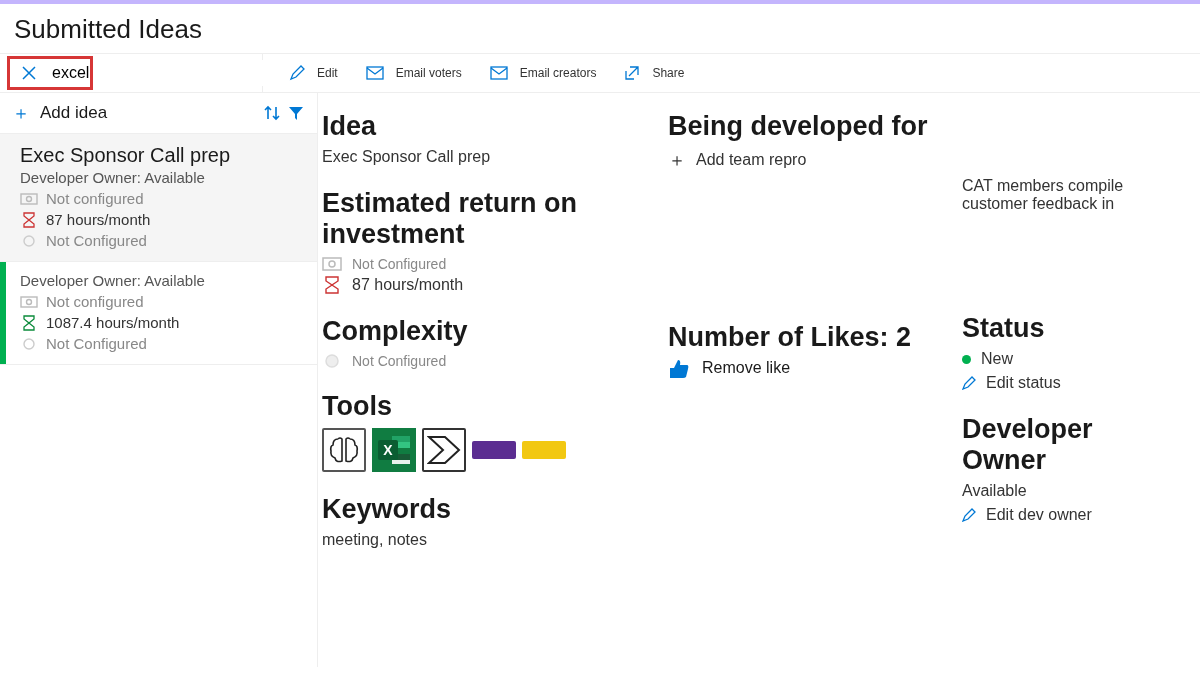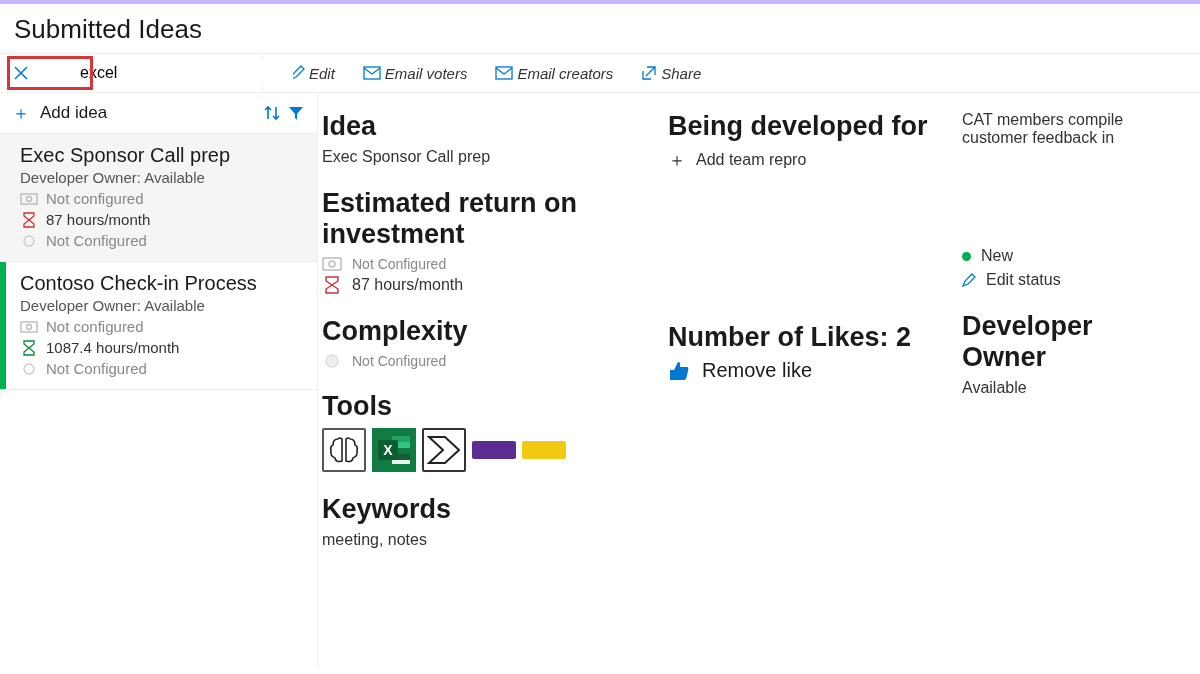--- a/index.html
+++ b/index.html
@@ -1,25 +1,25 @@
 <!DOCTYPE html>
 <html><head>
 <meta charset="utf-8">
 <style>
   * { box-sizing: border-box; margin: 0; padding: 0; font-family: "Segoe UI", Arial, sans-serif; }
   body { background: #fff; color: #1a1a1a; font-size: 14px; }
   .container { width: 1200px; height: 674px; border-top: 4px solid #c4b5fd; overflow: hidden; position: relative; }
   .page-title { font-size: 26px; font-weight: 400; padding: 10px 14px 8px; }
   .toolbar { display: flex; border-top: 1px solid #eee; border-bottom: 1px solid #eee; height: 40px; }
-  .search-box { display: flex; align-items: center; width: 263px; border-right: 1px solid #eee; padding-left: 14px; position: relative; gap: 36px; }
+  .search-box { display: flex; align-items: center; width: 263px; border-right: 1px solid #eee; padding-left: 22px; position: relative; }
   .search-box input { border: none; outline: none; font-size: 16px; padding: 4px 6px; }
   .search-highlight { position: absolute; top: 2px; left: 7px; width: 86px; height: 34px; border: 3px solid #d63636; pointer-events: none; }
   .search-clear { color: #0078d4; font-size: 15px; font-weight: 300; margin-right: 10px; cursor: pointer; }
   .action-bar { display: flex; align-items: center; gap: 28px; padding-left: 26px; }
-  .action-btn { display: flex; align-items: center; gap: 4px; color: #333; cursor: pointer; font-size: 15px; font-style: italic; }
+  .action-btn { display: flex; align-items: center; gap: 12px; color: #333; cursor: pointer; font-size: 12px; }
   .action-btn .icon { color: #0078d4; display: flex; align-items: center; }
   .main { display: flex; height: calc(100% - 96px); }
   .sidebar { width: 318px; border-right: 1px solid #eee; }
   .add-idea-row { display: flex; align-items: center; justify-content: space-between; padding: 8px 12px; border-bottom: 1px solid #eee; }
   .add-idea { display: flex; align-items: center; gap: 10px; font-size: 17px; cursor: pointer; }
   .add-idea .plus { color: #0078d4; font-weight: 400; font-size: 18px; }
   .list-controls { display: flex; gap: 6px; }
   .list-controls span { color: #0078d4; cursor: pointer; }
   .idea-card { padding: 10px 14px 12px 20px; border-bottom: 1px solid #eee; position: relative; }
   .idea-card.selected { background: #f5f5f5; }
@@ -34,21 +34,21 @@
   .col2 { width: 290px; padding-left: 0; }
   .col3 { width: 220px; padding-left: 4px; }
   h2.section { font-size: 27px; font-weight: 600; margin-bottom: 6px; margin-top: 0; }
   .col1 > div, .col2 > div, .col3 > div { margin-bottom: 22px; }
   .value { font-size: 16px; color: #333; }
   .muted { color: #888; }
   .roi-row { display: flex; align-items: center; gap: 10px; margin-top: 4px; }
   .roi-row .row-icon { width: 20px; display: flex; justify-content: center; }
   .add-team { display: flex; align-items: center; gap: 10px; font-size: 16px; color: #333; cursor: pointer; }
   .add-team .plus { font-size: 18px; color: #333; font-weight: 400; }
-  .like-row { display: flex; align-items: center; gap: 12px; font-size: 20px; cursor: pointer; }
+  .like-row { display: flex; align-items: flex-start; gap: 12px; font-size: 16px; cursor: pointer; }
   .thumb { color: #0078d4; }
   .status-dot { width: 9px; height: 9px; border-radius: 50%; background: #00b050; display: inline-block; margin-right: 10px; }
   .edit-link { display: flex; align-items: center; gap: 10px; color: #333; font-size: 16px; margin-top: 6px; cursor: pointer; }
   .edit-link .pen { color: #0078d4; }
   .tools-row { display: flex; gap: 6px; align-items: center; flex-wrap: wrap; margin-top: 4px; }
   .tool-tile { width: 44px; height: 44px; border: 2px solid #555; display: flex; align-items: center; justify-content: center; font-size: 20px; border-radius: 2px; }
   .tool-excel { background: #107c41; color: #fff; border: none; font-weight: 700; }
   .tool-pa { border-color: #333; }
   .note { font-size: 16px; color: #333; }
   svg { display: block; }
@@ -154,21 +154,20 @@
               <svg width="14" height="14" viewBox="0 0 14 14">
                 <circle cx="7" cy="7" r="5" stroke="#ccc" stroke-width="1.4" fill="none"></circle>
               </svg>
             </span>
             <span>Not Configured</span>
           </div>
     </div>
 
     <div class="idea-card">
       <div class="stripe"></div>
-      <div class="idea-title">Contoso Check-in Process</div>
       <div class="idea-sub">Developer Owner: Available</div>
       <div class="idea-row">
             <span class="row-icon">
               <svg width="18" height="12" viewBox="0 0 18 12">
                 <rect x="1" y="1" width="16" height="10" stroke="#bbb" stroke-width="1.4" fill="none"></rect>
                 <circle cx="9" cy="6" r="2.5" stroke="#bbb" stroke-width="1.4" fill="none"></circle>
               </svg>
             </span>
             <span>Not configured</span>
           </div>
@@ -278,35 +277,44 @@
             <svg width="22" height="20" viewBox="0 0 22 20">
                   <path d="M2 9 L6 9 L6 19 L2 19 Z M6 9 L10 1 Q13 1 12 6 L19 6 Q21 6 20 10 L18 18 Q17 19 15 19 L6 19 Z" fill="#0078d4"></path>
                 </svg>
           </span>
           <span>Remove like</span>
         </div>
       </div>
     </div>
 
     <div class="col3">
-      <div style="">
+      <div style="margin-top:66px;">
         <div class="note">CAT members compile customer feedback in</div>
       </div>
       <div style="margin-top:100px;">
+        <h2 class="section">Status</h2>
         <div class="value"><span class="status-dot"></span><span>New</span></div>
         <div class="edit-link">
           <span class="pen">
                 <svg width="14" height="14" viewBox="0 0 14 14">
                   <path d="M1 13 L3 8 L10 1 L13 4 L6 11 Z" stroke="#0078d4" stroke-width="1.3" fill="none"></path>
                 </svg>
               </span>
           <span>Edit status</span>
         </div>
       </div>
       <div>
         <h2 class="section">Developer Owner</h2>
         <div class="value">Available</div>
+        <div class="edit-link">
+          <span class="pen">
+                <svg width="14" height="14" viewBox="0 0 14 14">
+                  <path d="M1 13 L3 8 L10 1 L13 4 L6 11 Z" stroke="#0078d4" stroke-width="1.3" fill="none"></path>
+                </svg>
+              </span>
+          <span>Edit dev owner</span>
+        </div>
       </div>
     </div>
   </div>
 </div>
 
 </div>
 
 </body></html>

